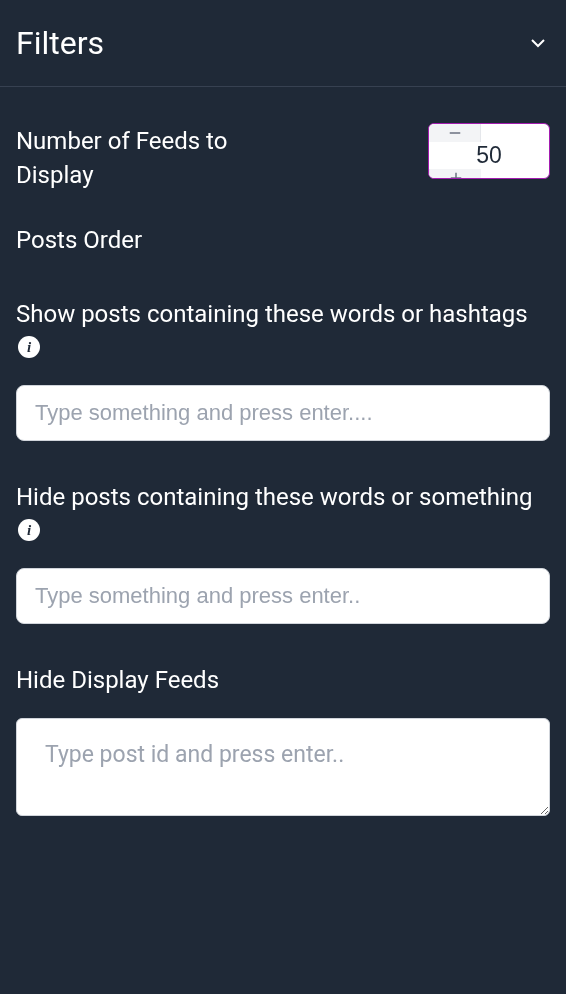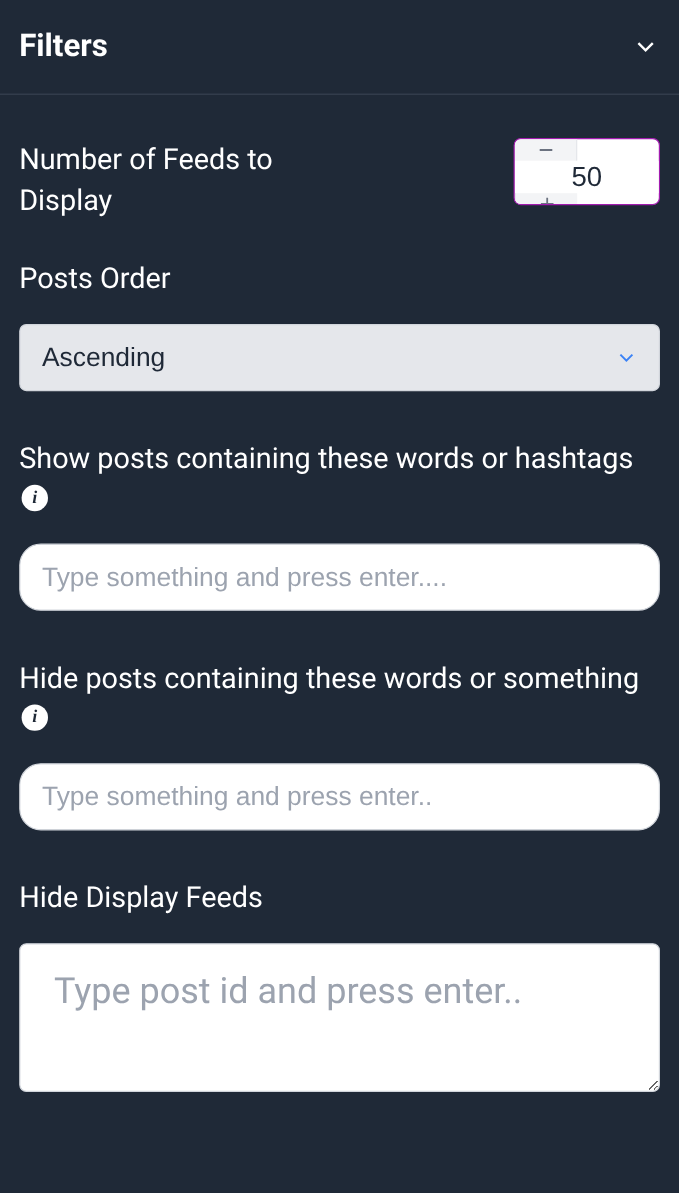--- a/index.html
+++ b/index.html
@@ -16,22 +16,22 @@
       overflow: hidden;
     }
     .panel-header {
       display: flex;
       align-items: center;
       justify-content: space-between;
       padding: 24px 16px;
       border-bottom: 1px solid #374151;
     }
     .panel-title {
-      font-size: 26px;
-      font-weight: 700;
+      font-size: 32px;
+      font-weight: 400;
       color: #fff;
     }
     .chevron-down {
       width: 24px;
       height: 24px;
       stroke: #fff;
       stroke-width: 2;
       fill: none;
     }
     .panel-body {
@@ -145,37 +145,37 @@
       vertical-align: middle;
       margin-left: 2px;
       position: relative;
       top: -2px;
     }
     .text-input {
       width: 100%;
       height: 56px;
       background: #fff;
       border: 1px solid #d1d5db;
-      border-radius: 18px;
+      border-radius: 8px;
       padding: 0 18px;
       font-size: 22px;
       color: #1f2937;
       outline: none;
     }
     .text-input::placeholder {
       color: #9ca3af;
     }
     .textarea-input {
       width: 100%;
-      height: 124px;
+      height: 98px;
       background: #fff;
       border: 1px solid #d1d5db;
       border-radius: 6px;
       padding: 22px 28px;
-      font-size: 30px;
+      font-size: 23px;
       color: #1f2937;
       outline: none;
       resize: both;
       font-family: inherit;
     }
     .textarea-input::placeholder {
       color: #9ca3af;
     }
   </style>
 </head>
@@ -203,28 +203,20 @@
         <svg width="18" height="18" viewBox="0 0 24 24" fill="none" stroke="currentColor" stroke-width="2">
             <line x1="12" y1="5" x2="12" y2="19"></line>
             <line x1="5" y1="12" x2="19" y2="12"></line>
           </svg>
       </button>
     </div>
   </div>
 
   <div class="field-block">
     <label class="field-label">Posts Order</label>
-    <div class="select-wrap">
-      <select class="select-input">
-        <option>Ascending</option>
-      </select>
-      <svg class="select-chevron" viewBox="0 0 24 24">
-        <polyline points="6 9 12 15 18 9"></polyline>
-      </svg>
-    </div>
   </div>
 
   <div class="field-block">
     <label class="field-label">
       <span class="label-with-info">Show posts containing these words or hashtags</span>
       <span class="info-icon">i</span>
     </label>
     <input class="text-input" type="text" placeholder="Type something and press enter...." style="">
   </div>
 

